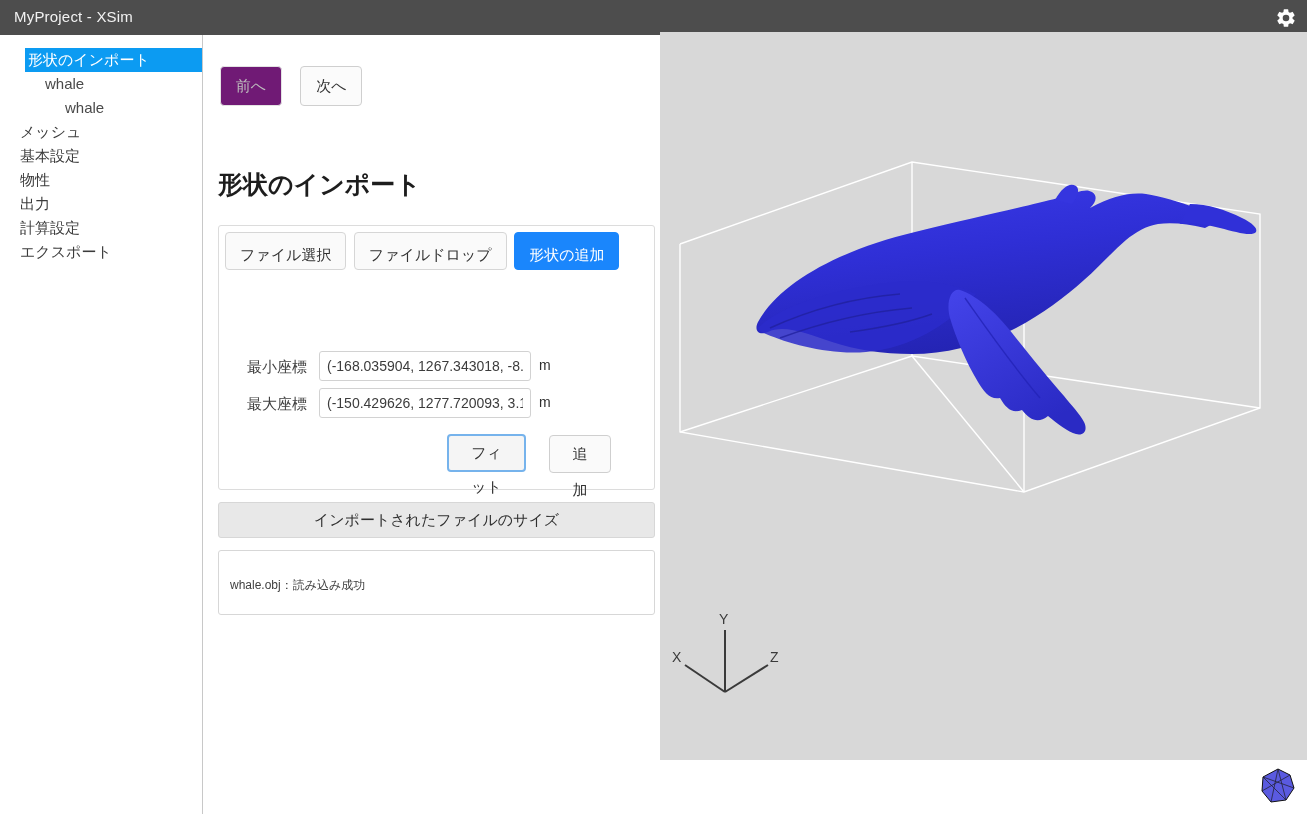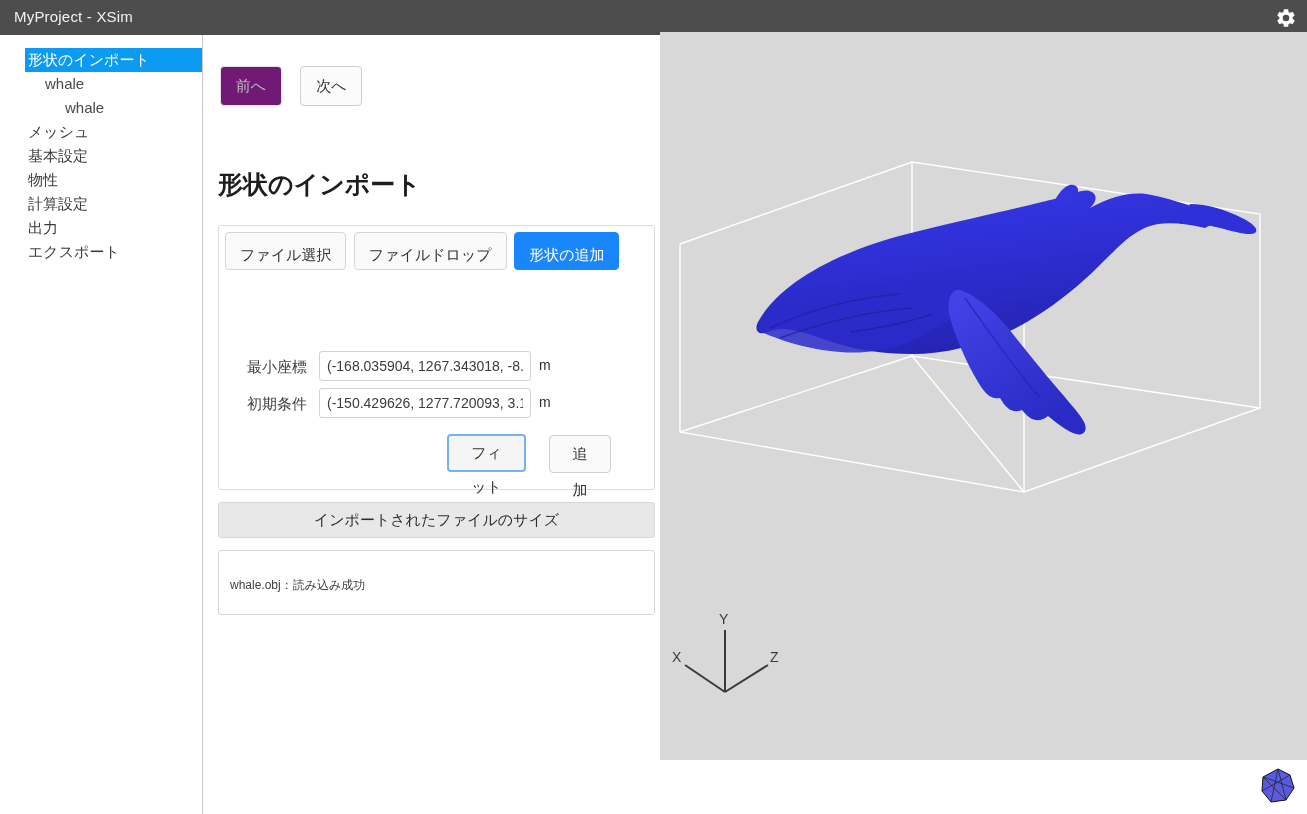--- a/index.html
+++ b/index.html
@@ -29,21 +29,21 @@
 
   
   .sidebar {
     position: absolute; left: 0; top: 35px; width: 203px; height: 779px;
     background: #ffffff; border-right: 1px solid #c8c8c8;
     padding-top: 13px;
   }
   .nav-item {
     height: 24px; line-height: 24px;
     font-size: 15px; color: #3b3b3b;
-    padding-left: 28px; cursor: pointer; white-space: nowrap;
+    padding-left: 20px; cursor: pointer; white-space: nowrap;
   }
   .nav-item.selected { background: #0c9bf2; color: #ffffff; margin-left: 25px; padding-left: 3px; }
   .nav-item.lvl1 { padding-left: 45px; color: #4a4a4a; }
   .nav-item.lvl2 { padding-left: 65px; color: #4a4a4a; }
 
   
   .center {
     position: absolute; left: 204px; top: 35px; width: 456px; height: 779px;
     background: #ffffff;
   }
@@ -140,22 +140,22 @@
     </div>
   </div>
 
   <div class="sidebar">
     <div class="nav-item selected"><span>形状のインポート</span></div>
     <div class="nav-item lvl1"><span>whale</span></div>
     <div class="nav-item lvl2"><span>whale</span></div>
     <div class="nav-item"><span>メッシュ</span></div>
     <div class="nav-item"><span>基本設定</span></div>
     <div class="nav-item"><span>物性</span></div>
+    <div class="nav-item"><span>出力</span></div>
     <div class="nav-item"><span>計算設定</span></div>
-    <div class="nav-item"><span>出力</span></div>
     <div class="nav-item"><span>エクスポート</span></div>
   </div>
 
   <div class="center">
 
     <div class="navbtns">
       <div class="navbtn disabled">前へ</div>
       <div class="navbtn">次へ</div>
     </div>
 
@@ -171,21 +171,21 @@
 
       <div class="frow" style="top:125px;">
         <div class="flabel">最小座標</div>
         <div class="fctl">
           <input class="text-input" type="text" value="(-168.035904, 1267.343018, -8.958706)" style="">
         </div>
         <div class="unit">m</div>
       </div>
 
       <div class="frow" style="top:162px;">
-        <div class="flabel">初期条件</div>
+        <div class="flabel">最大座標</div>
         <div class="fctl">
           <input class="text-input" type="text" value="(-150.429626, 1277.720093, 3.141435)" style="">
         </div>
         <div class="unit">m</div>
       </div>
 
       <div class="act-btn focused" style="left:228px; top:208px; width:79px;">フィット</div>
       <div class="act-btn" style="left:330px; top:209px; width:62px;">追加</div>
     </div>
 

